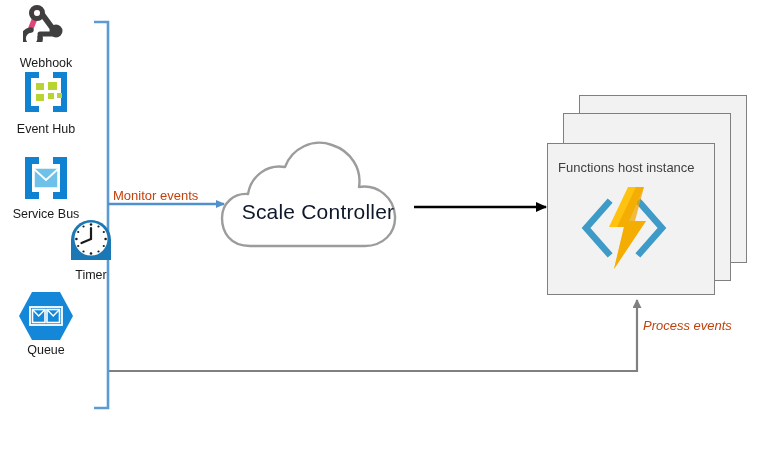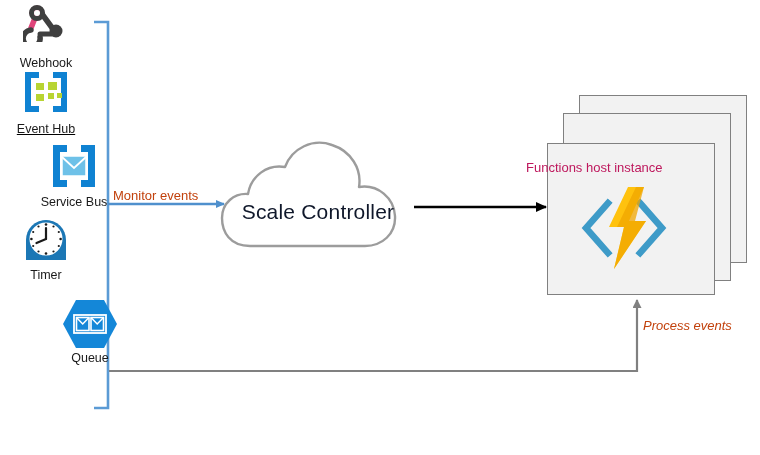--- a/index.html
+++ b/index.html
@@ -75,24 +75,24 @@
     background: #f2f2f2;
     border: 1px solid #808080;
     box-sizing: border-box;
   }
   .card-back2 { left: 579px; top: 95px;  width: 168px; height: 168px; }
   .card-back1 { left: 563px; top: 113px; width: 168px; height: 168px; }
   .card-front { left: 547px; top: 143px; width: 168px; height: 152px; }
 
   .card-title {
     position: absolute;
-    left: 526px;
+    left: 558px;
     top: 160px;
     font-size: 13px;
-    color: #be185d;
+    color: #404040;
     white-space: nowrap;
   }
   .fn-logo {
     position: absolute;
     left: 576px;
     top: 183px;
     width: 96px;
     height: 90px;
   }
 
@@ -143,48 +143,48 @@
         <circle cx="14" cy="9" r="5.5" fill="none" stroke="#3f3f3f" stroke-width="5"></circle>
         <path d="M19 10 L30 25" stroke="#3f3f3f" stroke-width="5.5" fill="none" stroke-linecap="round"></path>
         <circle cx="33" cy="27" r="6.5" fill="#3f3f3f"></circle>
         <path d="M17 30 L29 30" stroke="#3f3f3f" stroke-width="5" stroke-linecap="round"></path>
         <circle cx="14" cy="9" r="3" fill="#ffffff"></circle>
       </svg>
     </div>
     <div class="caption">Webhook</div>
   </div>
 
-  <div class="trigger" style="left:0px; top:70px;text-decoration:underline;">
+  <div class="trigger" style="left:0px; top:70px;">
     <div class="glyph">
       <svg width="46" height="44" viewBox="0 0 46 44">
         <path d="M2,2 L16,2 L16,8 L8,8 L8,36 L16,36 L16,42 L2,42 Z" fill="#0f82d2"></path>
         <path d="M44,2 L30,2 L30,8 L38,8 L38,36 L30,36 L30,42 L44,42 Z" fill="#0f82d2"></path>
         <rect x="13" y="13" width="8" height="7" fill="#b8d432"></rect>
         <rect x="25" y="12" width="9" height="8" fill="#b8d432"></rect>
         <rect x="13" y="24" width="8" height="7" fill="#b8d432"></rect>
         <rect x="25" y="23" width="6" height="6" fill="#b8d432"></rect>
         <rect x="34" y="23" width="5" height="5" fill="#b8d432"></rect>
       </svg>
     </div>
     <div class="caption">Event Hub</div>
   </div>
 
-  <div class="trigger" style="left:0px; top:143px;margin-left:28px;">
+  <div class="trigger" style="left:0px; top:155px;">
     <div class="glyph">
       <svg width="46" height="46" viewBox="0 0 46 46">
         <path d="M2,2 L16,2 L16,9 L9,9 L9,37 L16,37 L16,44 L2,44 Z" fill="#0f82d2"></path>
         <path d="M44,2 L30,2 L30,9 L37,9 L37,37 L30,37 L30,44 L44,44 Z" fill="#0f82d2"></path>
         <rect x="11" y="13" width="24" height="20" fill="#6ec1e8" stroke="#ffffff" stroke-width="1.5"></rect>
         <path d="M11,14 L23,25 L35,14" fill="none" stroke="#ffffff" stroke-width="1.8"></path>
       </svg>
     </div>
     <div class="caption">Service Bus</div>
   </div>
 
-  <div class="trigger" style="left:0px; top:216px;">
+  <div class="trigger" style="left:0px; top:216px;padding-left:45px;">
     <div class="glyph">
       <svg width="48" height="48" viewBox="0 0 48 48">
         <path d="M4,44 L4,24 a20 20 0 0 1 40 0 L44,44 Z" fill="#1c77b5"></path>
         <circle cx="24" cy="23" r="17.5" fill="#ffffff" stroke="#1c77b5" stroke-width="2"></circle>
         <g fill="#1a1a1a">
           <circle cx="24" cy="8.5" r="1.3"></circle>
           <circle cx="31.5" cy="10.5" r="1.1"></circle>
           <circle cx="36.8" cy="16" r="1.1"></circle>
           <circle cx="38.6" cy="23" r="1.3"></circle>
           <circle cx="36.8" cy="30" r="1.1"></circle>
@@ -196,21 +196,21 @@
           <circle cx="11.2" cy="16" r="1.1"></circle>
           <circle cx="16.5" cy="10.5" r="1.1"></circle>
         </g>
         <path d="M24,23 L24,12" stroke="#1a1a1a" stroke-width="2.2" stroke-linecap="round"></path>
         <path d="M24,23 L14.5,27" stroke="#1a1a1a" stroke-width="2.2" stroke-linecap="round"></path>
       </svg>
     </div>
     <div class="caption">Timer</div>
   </div>
 
-  <div class="trigger" style="left:0px; top:299px;padding-left:44px;">
+  <div class="trigger" style="left:0px; top:291px;">
     <div class="glyph">
       <svg width="56" height="50" viewBox="0 0 56 50">
         <path d="M14,1 L42,1 L55,25 L42,49 L14,49 L1,25 Z" fill="#1487d8"></path>
         <rect x="12" y="16" width="32" height="18" fill="none" stroke="#ffffff" stroke-width="1.8"></rect>
         <rect x="14.5" y="18.5" width="12.5" height="13" fill="none" stroke="#ffffff" stroke-width="1.6"></rect>
         <path d="M14.5,18.5 L20.7,25 L27,18.5" fill="none" stroke="#ffffff" stroke-width="1.5"></path>
         <rect x="29" y="18.5" width="12.5" height="13" fill="none" stroke="#ffffff" stroke-width="1.6"></rect>
         <path d="M29,18.5 L35.2,25 L41.5,18.5" fill="none" stroke="#ffffff" stroke-width="1.5"></path>
       </svg>
     </div>

